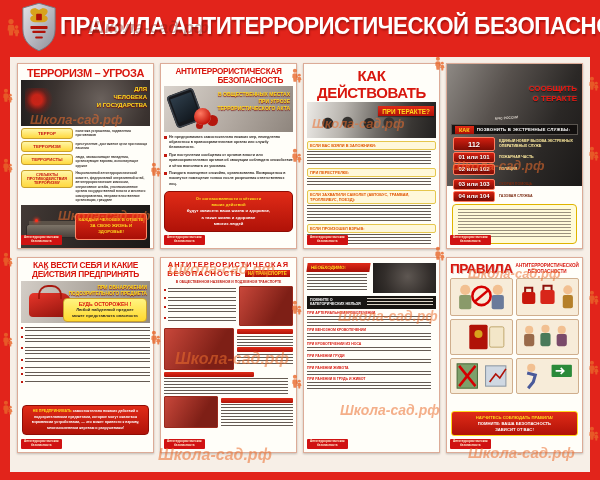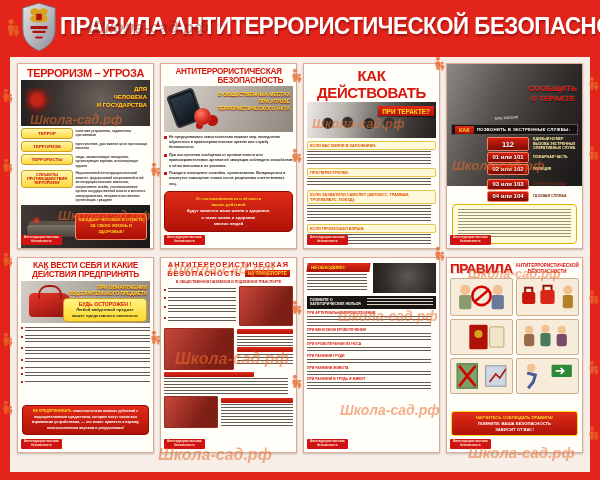--- a/index.html
+++ b/index.html
@@ -80,30 +80,30 @@
   .p3-badge{position:absolute;right:2px;top:4px;background:linear-gradient(#e02b17,#b01208);color:#ffd81e;
     font-weight:bold;font-size:6.4px;padding:1.5px 4px;box-shadow:0 1px 1px rgba(0,0,0,.4);}
   .sec-head{font-size:3.9px;font-weight:bold;color:#e05500;background:#fff8da;border:1px solid #e5c64d;
     border-radius:2px;padding:1px 2px;margin:2.5px 0 1.5px;line-height:1.3;}
 
   
   .p4-photo{position:relative;height:122px;margin:-3px -3px 0 -3px;
     background:linear-gradient(115deg,#8e8984 0%,#57514d 35%,#2b2826 70%,#1b1918 100%);}
   .p4-title{position:absolute;left:0;right:0;top:3px;font-size:11px;letter-spacing:1px;color:#e8150d;
     text-shadow:-0.5px -0.5px 0 #fff,0.5px -0.5px 0 #fff,-0.5px 0.5px 0 #fff,0.5px 0.5px 0 #fff,1px 2px 2px rgba(0,0,0,.6);}
-  .p4-sub{position:absolute;right:5px;top:20px;text-align:center;font-size:8px;line-height:1.2;color:#e8150d;
+  .p4-sub{position:absolute;right:5px;top:20px;text-align:right;font-size:8px;line-height:1.2;color:#e8150d;
     font-weight:bold;text-shadow:0 1px 1px rgba(0,0,0,.7),0 0 2px rgba(255,255,255,.35);}
   .p4-jacket{position:absolute;left:48px;top:52px;color:#efe8df;font-size:3.4px;font-weight:bold;transform:rotate(-4deg);opacity:.85;}
   .p4-callbar{position:absolute;left:4px;right:4px;top:60px;height:11px;background:rgba(16,14,13,.92);
     display:flex;align-items:center;gap:3px;padding:0 3px;box-sizing:border-box;border:.5px solid #5a5550;}
   .p4-kak{background:linear-gradient(#e02b17,#a80f06);color:#ffd81e;font-weight:bold;font-size:5.5px;padding:1px 4px;}
   .p4-call{color:#fff;font-weight:bold;font-size:4.4px;letter-spacing:.2px;}
   .ph-row{position:absolute;left:6px;right:5px;height:12px;display:flex;align-items:center;gap:4px;}
   .ph-num{flex:0 0 40px;text-align:center;background:linear-gradient(#d31f10,#7c0c04);border:1px solid #ff7d60;
-    border-radius:2px;color:#fff;font-weight:bold;font-size:6px;padding:1.5px 0;text-shadow:0 1px 1px #500;margin-left:34px;}
+    border-radius:2px;color:#fff;font-weight:bold;font-size:6px;padding:1.5px 0;text-shadow:0 1px 1px #500;}
   .ph-lbl{font-size:3.6px;font-weight:bold;color:#ffeb9e;line-height:1.3;}
   .p4-note{position:absolute;left:5px;right:5px;top:128px;height:40px;background:#fffbd9;border:1px solid #dfb400;
     border-radius:4px;padding:4px 5px;box-sizing:border-box;}
 
   
   .p5-title{font-size:8.4px;letter-spacing:-0.3px;line-height:1.12;}
   .p5-photo{position:relative;height:42px;margin-top:1px;background:linear-gradient(105deg,#d3cdc6,#a9a29a 60%,#938b83);}
   .bag{position:absolute;left:8px;top:12px;width:42px;height:24px;border-radius:5px 9px 4px 4px;
     background:linear-gradient(160deg,#e8362a,#8f130c);}
   .bag::before{content:"";position:absolute;left:9px;top:-8px;width:20px;height:12px;border:2.5px solid #a8170e;

